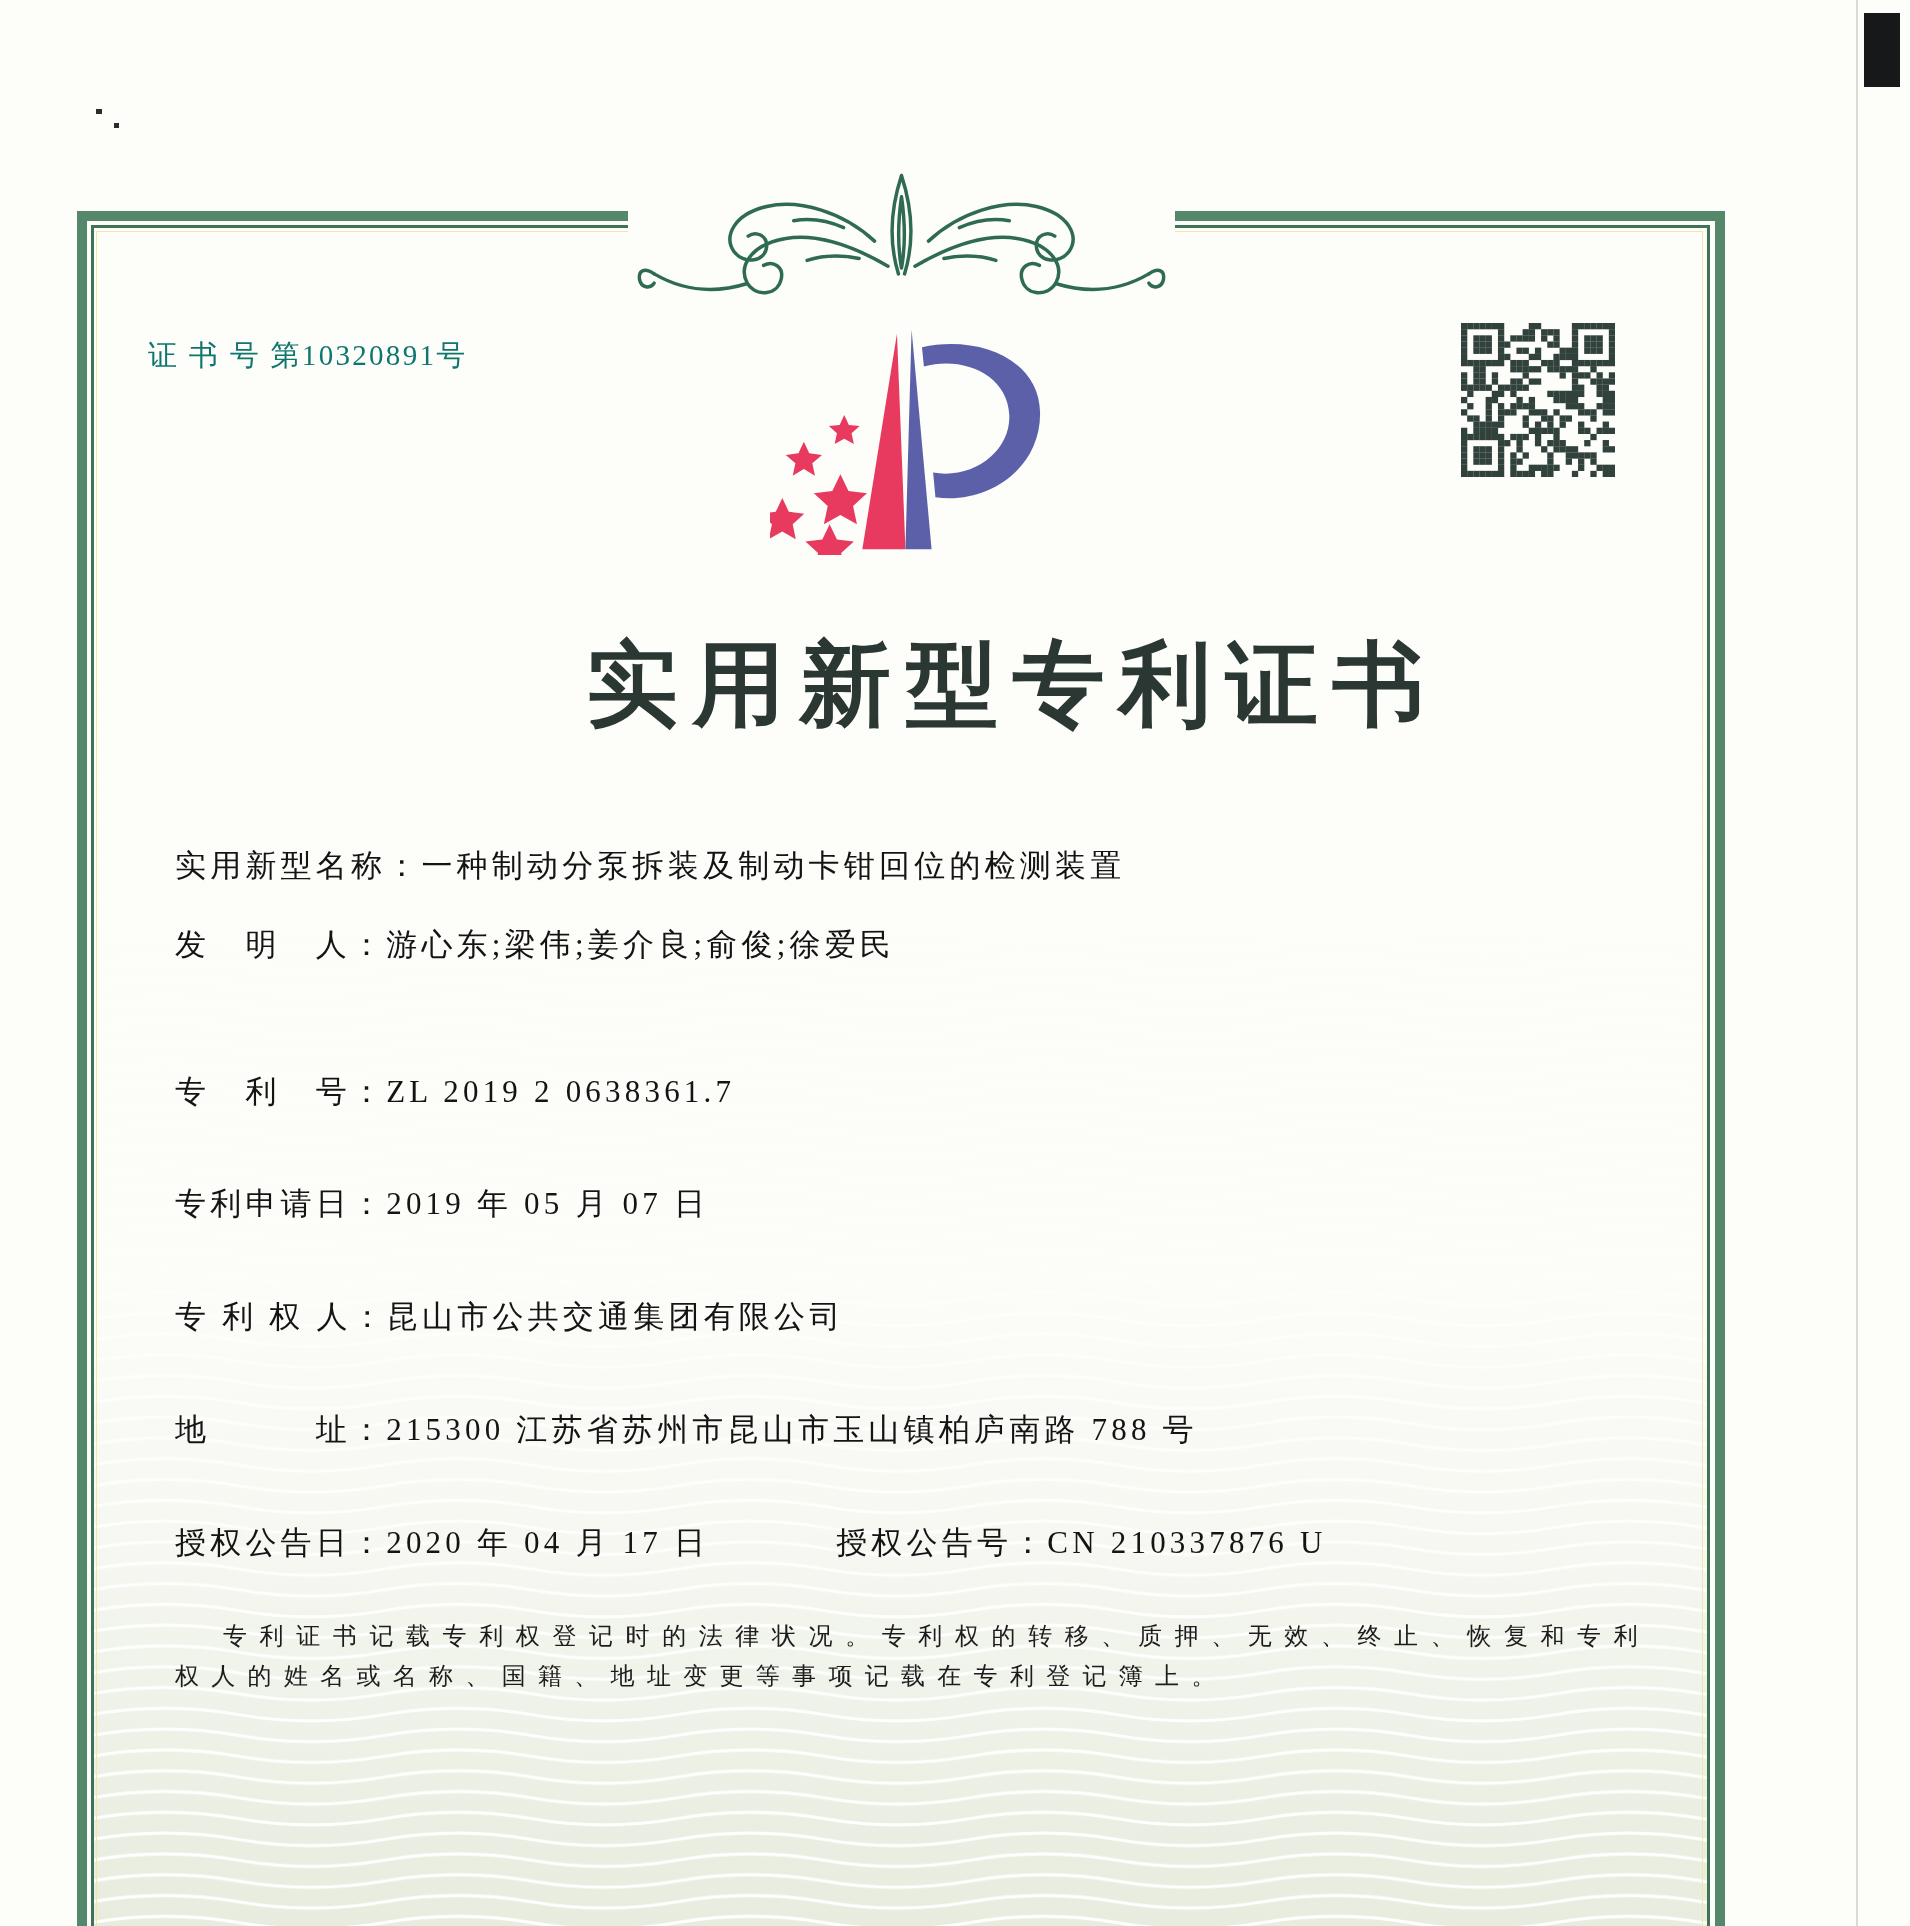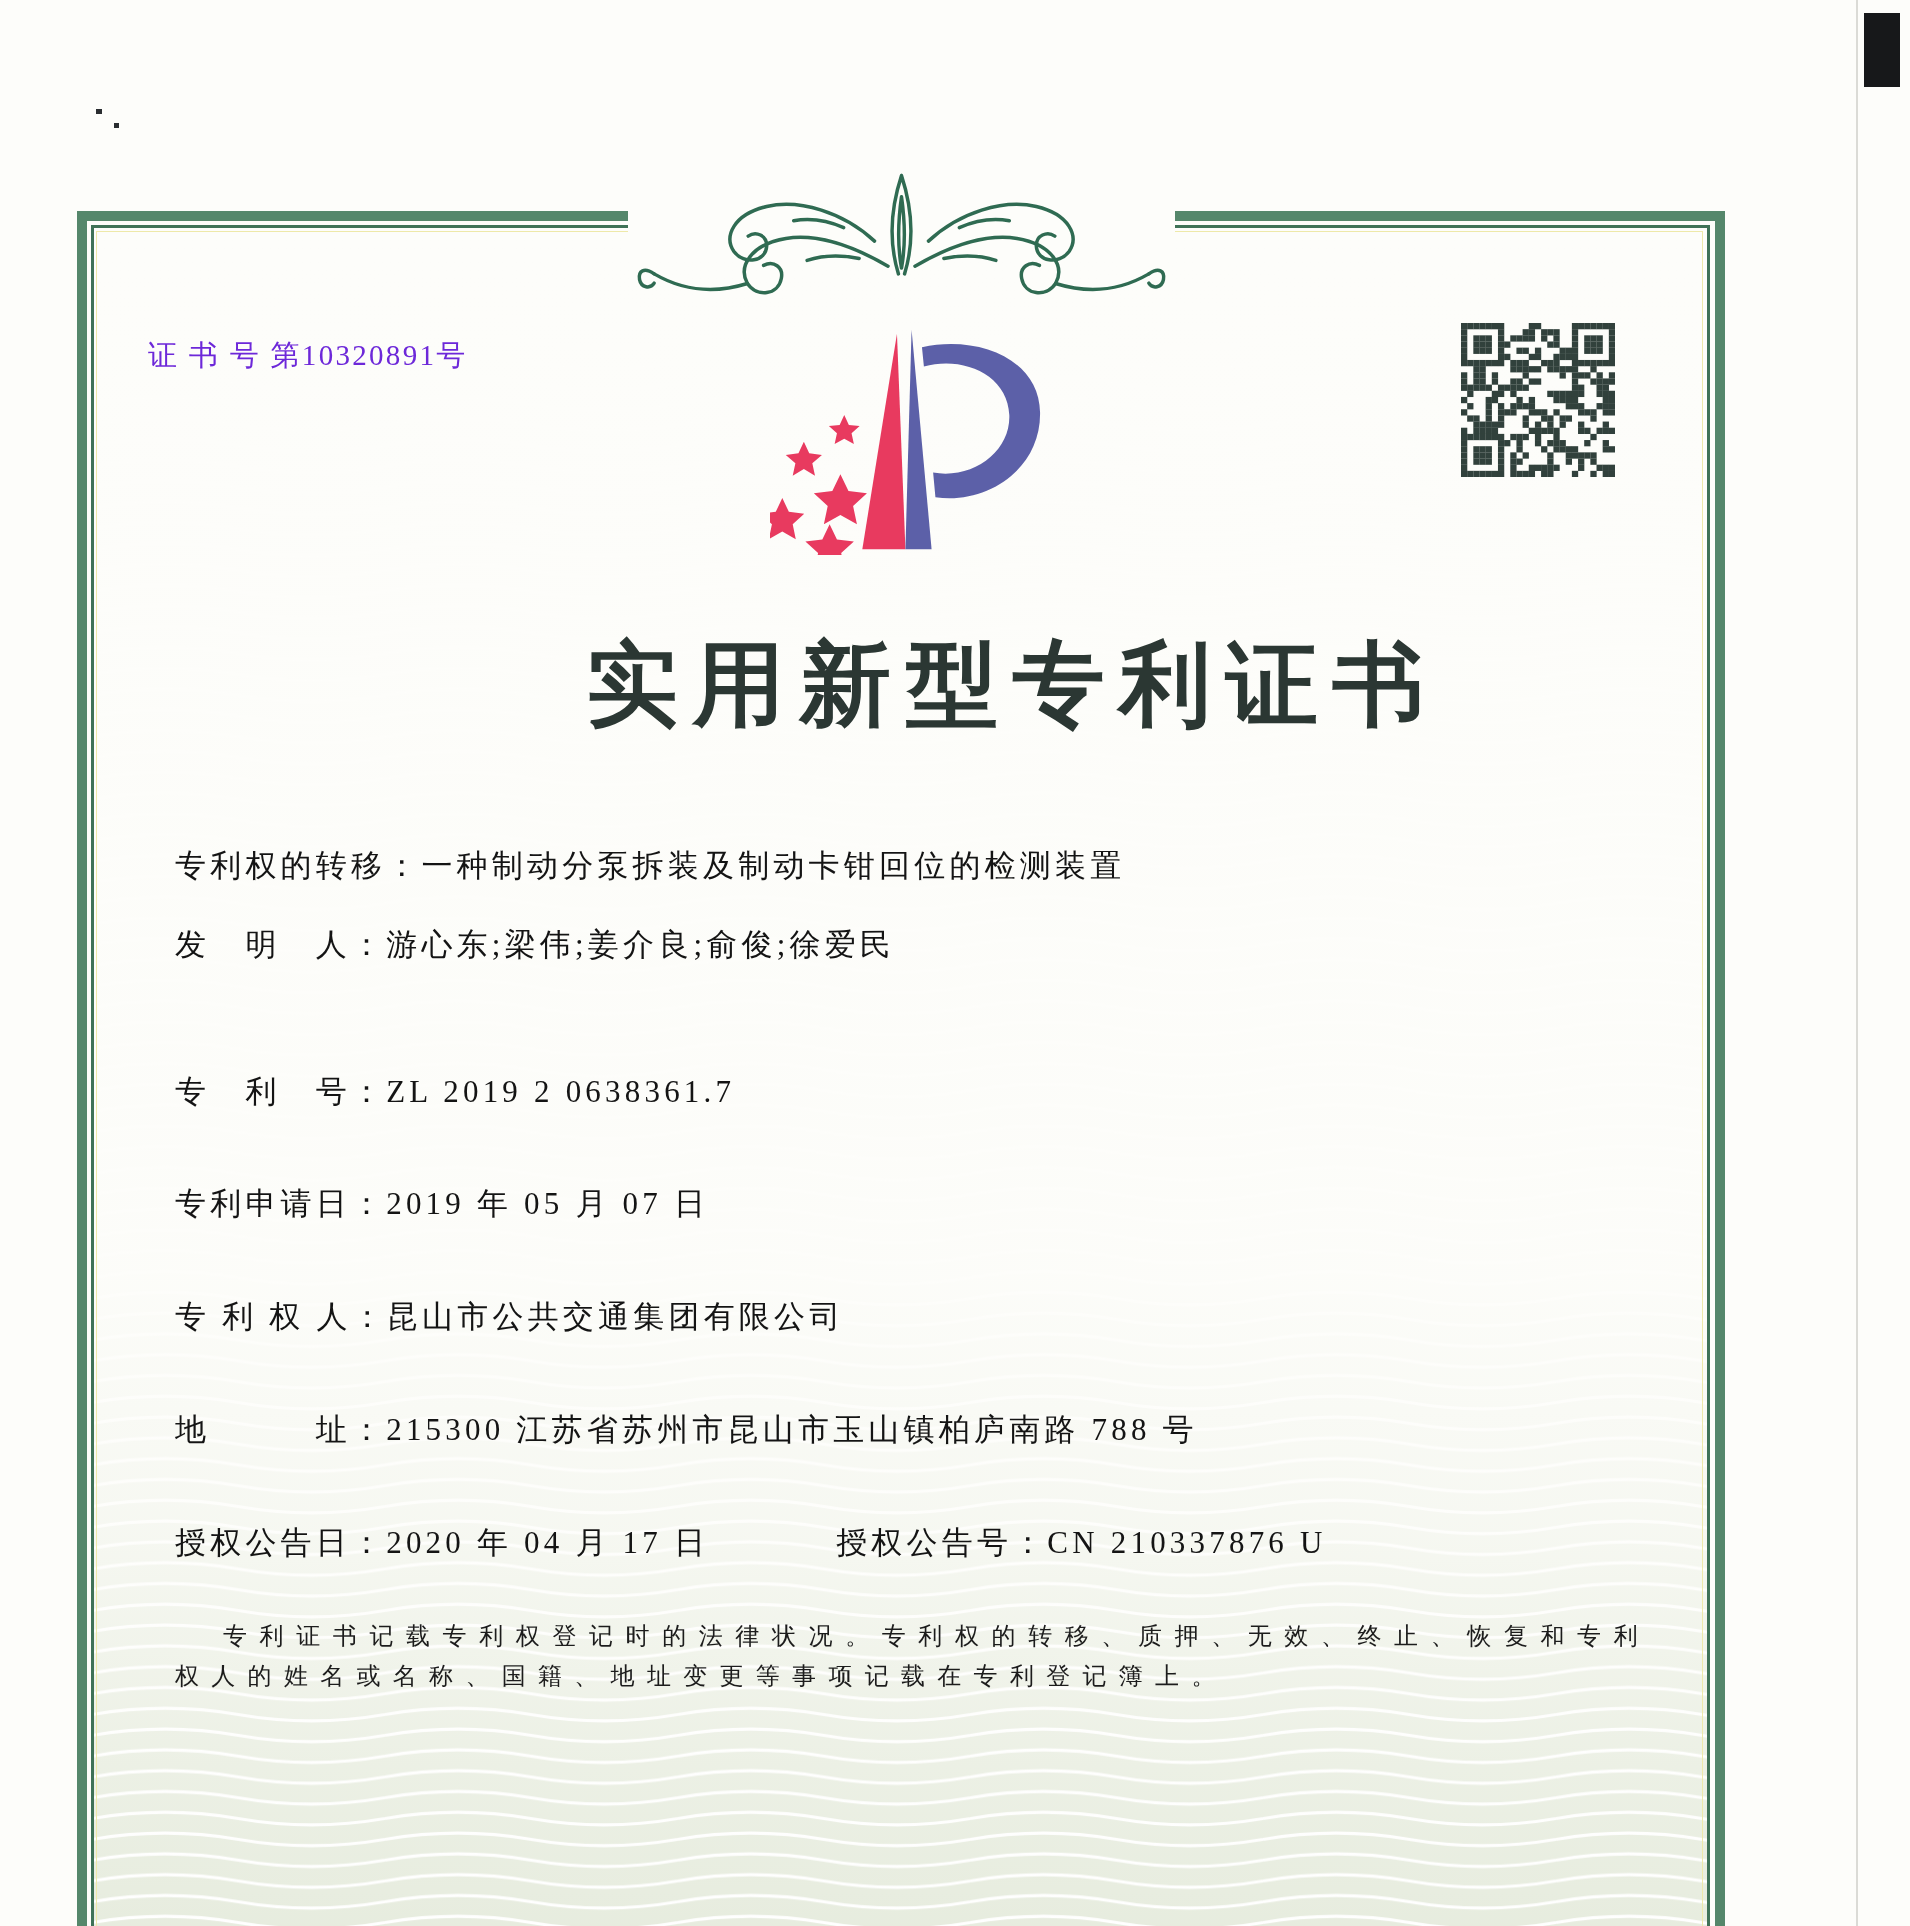--- a/index.html
+++ b/index.html
@@ -4,21 +4,21 @@
 <style>
   html,body{margin:0;padding:0;background:#ffffff;}
   #page{position:relative;width:1911px;height:2702px;background:#fdfdfa;overflow:hidden;
         font-family:"Liberation Serif","DejaVu Serif",serif;color:#161616;}
   .abs{position:absolute;}
   
   #band-outer{left:77px;top:211px;width:1628px;height:2346px;border:10px solid #55876b;}
   #line-inner{left:91px;top:225px;width:1613px;height:2330px;border:3.1px solid #3f7257;}
   #line-accent{left:96px;top:231px;width:1605px;height:2323px;border:1.9px solid #eee9a9;}
   
-  #cert-no{left:148px;top:336px;font-size:29px;letter-spacing:2.3px;color:#6d28d9;}
+  #cert-no{left:148px;top:336px;font-size:29px;letter-spacing:2.3px;color:#0f766e;}
   #title{left:77px;top:623px;width:1871px;text-align:center;font-size:92px;font-weight:bold;
          letter-spacing:14.6px;color:#2b3733;}
   .field-row{left:175px;font-size:31px;letter-spacing:4.2px;color:#141414;white-space:nowrap;}
   .field-label{color:#141414;}
   .field-value{color:#141414;}
   #paragraphs{left:175px;top:1616px;width:1475px;font-size:24px;line-height:40px;
               letter-spacing:12.3px;text-align:justify;color:#1c1c1c;}
   #paragraphs p{margin:0;text-indent:2em;}
   
   #seal-ring{left:1291px;top:2279px;width:0;height:0;}
@@ -415,21 +415,21 @@
       <rect x="14" y="24" width="1.02" height="1.02" fill="#31413c"></rect>
       <rect x="18" y="24" width="1.02" height="1.02" fill="#31413c"></rect>
       <rect x="21" y="24" width="1.02" height="1.02" fill="#31413c"></rect>
       <rect x="23" y="24" width="1.02" height="1.02" fill="#31413c"></rect>
       <rect x="24" y="24" width="1.02" height="1.02" fill="#31413c"></rect>
     </svg>
 
   <div class="abs" id="title">实用新型专利证书</div>
 
   <div id="fields">
-      <div class="abs field-row" style="top: 845px;"><span class="field-label">专利权的转移：</span><span class="field-value">一种制动分泵拆装及制动卡钳回位的检测装置</span></div>
+      <div class="abs field-row" style="top: 845px;"><span class="field-label">实用新型名称：</span><span class="field-value">一种制动分泵拆装及制动卡钳回位的检测装置</span></div>
       <div class="abs field-row" style="top: 924px;"><span class="field-label">发　明　人：</span><span class="field-value">游心东;梁伟;姜介良;俞俊;徐爱民</span></div>
       <div class="abs field-row" style="top: 1071px;"><span class="field-label">专　利　号：</span><span class="field-value">ZL 2019 2 0638361.7</span></div>
       <div class="abs field-row" style="top: 1183px;"><span class="field-label">专利申请日：</span><span class="field-value">2019 年 05 月 07 日</span></div>
       <div class="abs field-row" style="top: 1296px; text-align: right;"><span class="field-label">专 利 权 人：</span><span class="field-value">昆山市公共交通集团有限公司</span></div>
       <div class="abs field-row" style="top: 1409px;"><span class="field-label">地　　　址：</span><span class="field-value">215300 江苏省苏州市昆山市玉山镇柏庐南路 788 号</span></div>
       <div class="abs field-row" style="top: 1522px;"><span class="field-label">授权公告日：</span><span class="field-value">2020 年 04 月 17 日</span><span style="margin-left: 127px;">授权公告号：</span><span>CN 210337876 U</span></div>
     </div>
 
   <div class="abs" id="paragraphs">
       <p>专利证书记载专利权登记时的法律状况。专利权的转移、质押、无效、终止、恢复和专利权人的姓名或名称、国籍、地址变更等事项记载在专利登记簿上。</p>

